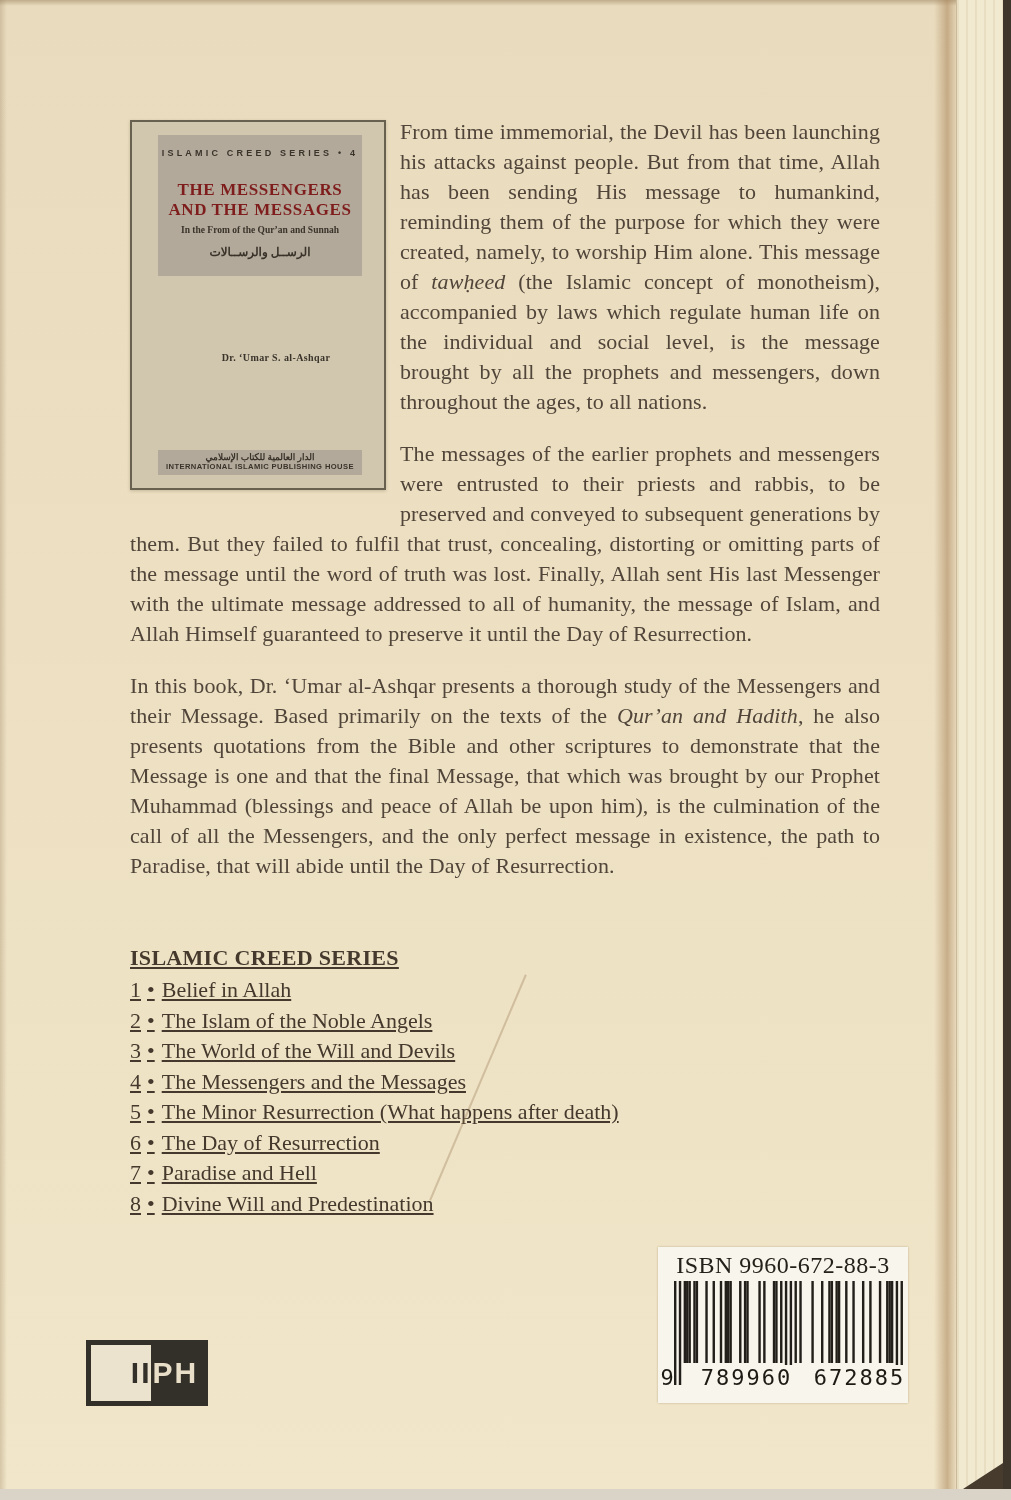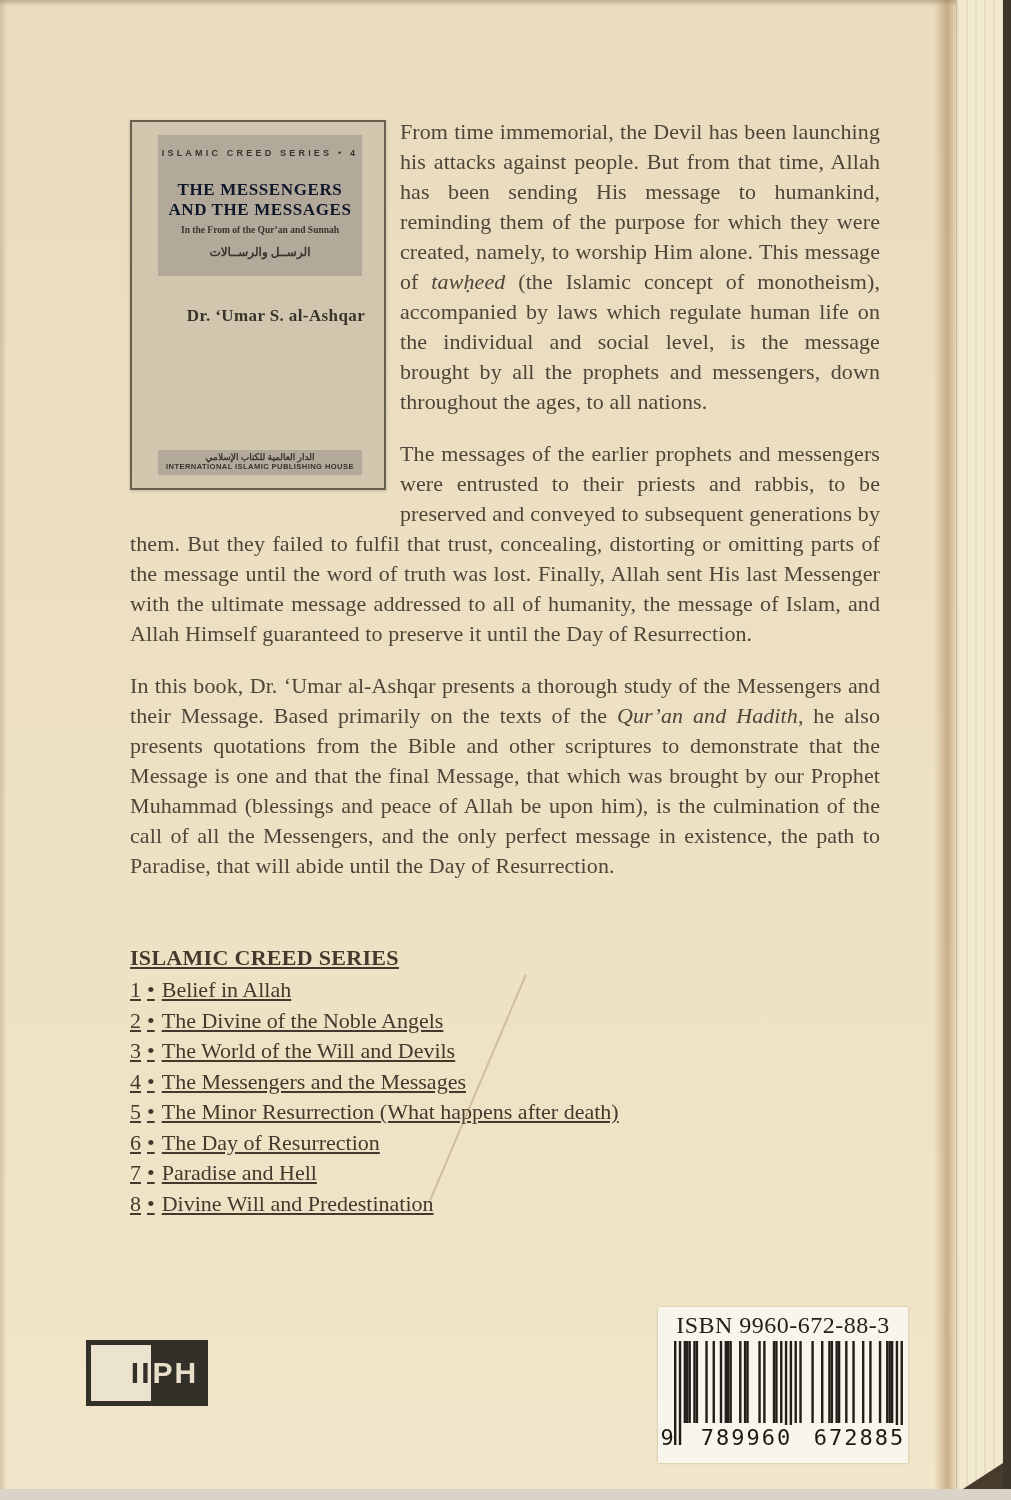--- a/index.html
+++ b/index.html
@@ -29,38 +29,38 @@
   .para .it{font-style:italic;}
   
   .thumb{float:left;width:252px;height:366px;margin:3px 14px 34px 0;
     border:2px solid #696150;background:#d1c7af;position:relative;
     box-shadow:0 1px 3px rgba(90,70,40,.25);}
   .thumb-top-panel{margin:13px 22px 0 26px;height:141px;background:#b2a99a;
     text-align:center;padding-top:13px;box-sizing:border-box;color:#3a332a;}
   .thumb-series{font-family:"Liberation Sans",sans-serif;font-size:9px;font-weight:700;
     letter-spacing:3.2px;white-space:nowrap;}
   .thumb-title{font-size:17px;font-weight:700;line-height:20px;margin-top:22px;
-    letter-spacing:.6px;color:#0f172a;}
+    letter-spacing:.6px;color:#7f1d1d;}
   .thumb-sub{font-size:9.5px;font-weight:700;margin-top:5px;}
   .thumb-arabic{font-size:12px;font-weight:700;margin-top:10px;}
-  .thumb-author{text-align:center;margin-top:30px;font-size:17px;font-weight:700;
+  .thumb-author{text-align:center;margin-top:76px;font-size:10px;font-weight:700;
     letter-spacing:.4px;color:#3a332a;padding-left:36px;}
   .thumb-bottom-panel{position:absolute;left:26px;right:22px;bottom:13px;background:#b2a99a;
     text-align:center;padding:2px 0 3px;color:#3a332a;}
   .thumb-pub-ar{font-size:9px;line-height:10px;font-weight:700;}
   .thumb-pub-en{font-family:"Liberation Sans",sans-serif;font-size:7.6px;font-weight:700;
     letter-spacing:.4px;line-height:10px;white-space:nowrap;}
   
   .series{margin-top:62px;color:#44392c;text-decoration:underline;}
   .series-heading{font-size:22px;font-weight:700;letter-spacing:.3px;line-height:30px;}
   .series-list{list-style:none;margin:2px 0 0 0;padding:0;}
   .series-list li{font-size:22px;line-height:30.5px;}
   .series-list .dot{padding:0 7px 0 6px;}
   
-  .barcode{position:absolute;left:658px;top:1307px;width:250px;height:156px;
+  .barcode{position:absolute;left:658px;top:1247px;width:250px;height:156px;
     background:#f8f5ed;box-shadow:0 0 2px rgba(120,100,60,.4);}
   .isbn-label{text-align:center;font-size:24px;letter-spacing:.5px;color:#24201a;
     margin-top:5px;line-height:27px;}
   .bars{position:relative;height:112px;margin:2px 0 0 16px;}
   .bars svg{display:block;}
   .bar-digits{position:absolute;left:-16px;top:84px;width:250px;height:26px;
     font-family:"DejaVu Sans Mono",monospace;font-size:22px;color:#1d1a14;}
   .bar-digits span{position:absolute;top:0;height:26px;line-height:26px;text-align:center;}
   .bd-lead{left:2px;width:14px;}
   .bd-g1{left:40px;width:97px;background:#f8f5ed;letter-spacing:2px;}
@@ -102,21 +102,21 @@
     <p class="para"><span>From time immemorial, the Devil has been launching his attacks against people. But from that time, Allah has been sending His message to humankind, reminding them of the purpose for which they were created, namely, to worship Him alone. This message of </span><span class="it">tawḥeed</span><span> (the Islamic concept of monotheism), accompanied by laws which regulate human life on the individual and social level, is the message brought by all the prophets and messengers, down throughout the ages, to all nations.</span></p>
 
     <p class="para">The messages of the earlier prophets and messengers were entrusted to their priests and rabbis, to be preserved and conveyed to subsequent generations by them. But they failed to fulfil that trust, concealing, distorting or omitting parts of the message until the word of truth was lost. Finally, Allah sent His last Messenger with the ultimate message addressed to all of humanity, the message of Islam, and Allah Himself guaranteed to preserve it until the Day of Resurrection.</p>
 
     <p class="para"><span>In this book, Dr. ‘Umar al-Ashqar presents a thorough study of the Messengers and their Message. Based primarily on the texts of the </span><span class="it">Qur’an and Hadith</span><span>, he also presents quotations from the Bible and other scriptures to demonstrate that the Message is one and that the final Message, that which was brought by our Prophet Muhammad (blessings and peace of Allah be upon him), is the culmination of the call of all the Messengers, and the only perfect message in existence, the path to Paradise, that will abide until the Day of Resurrection.</span></p>
 
     <div class="series">
       <div class="series-heading">ISLAMIC CREED SERIES</div>
       <ul class="series-list">
         <li><span>1</span><span class="dot">•</span><span>Belief in Allah</span></li>
-        <li><span>2</span><span class="dot">•</span><span>The Divine of the Noble Angels</span></li>
+        <li><span>2</span><span class="dot">•</span><span>The Islam of the Noble Angels</span></li>
         <li><span>3</span><span class="dot">•</span><span>The World of the Will and Devils</span></li>
         <li><span>4</span><span class="dot">•</span><span>The Messengers and the Messages</span></li>
         <li><span>5</span><span class="dot">•</span><span>The Minor Resurrection (What happens after death)</span></li>
         <li><span>6</span><span class="dot">•</span><span>The Day of Resurrection</span></li>
         <li><span>7</span><span class="dot">•</span><span>Paradise and Hell</span></li>
         <li><span>8</span><span class="dot">•</span><span>Divine Will and Predestination</span></li>
       </ul>
     </div>
   </div>
 

